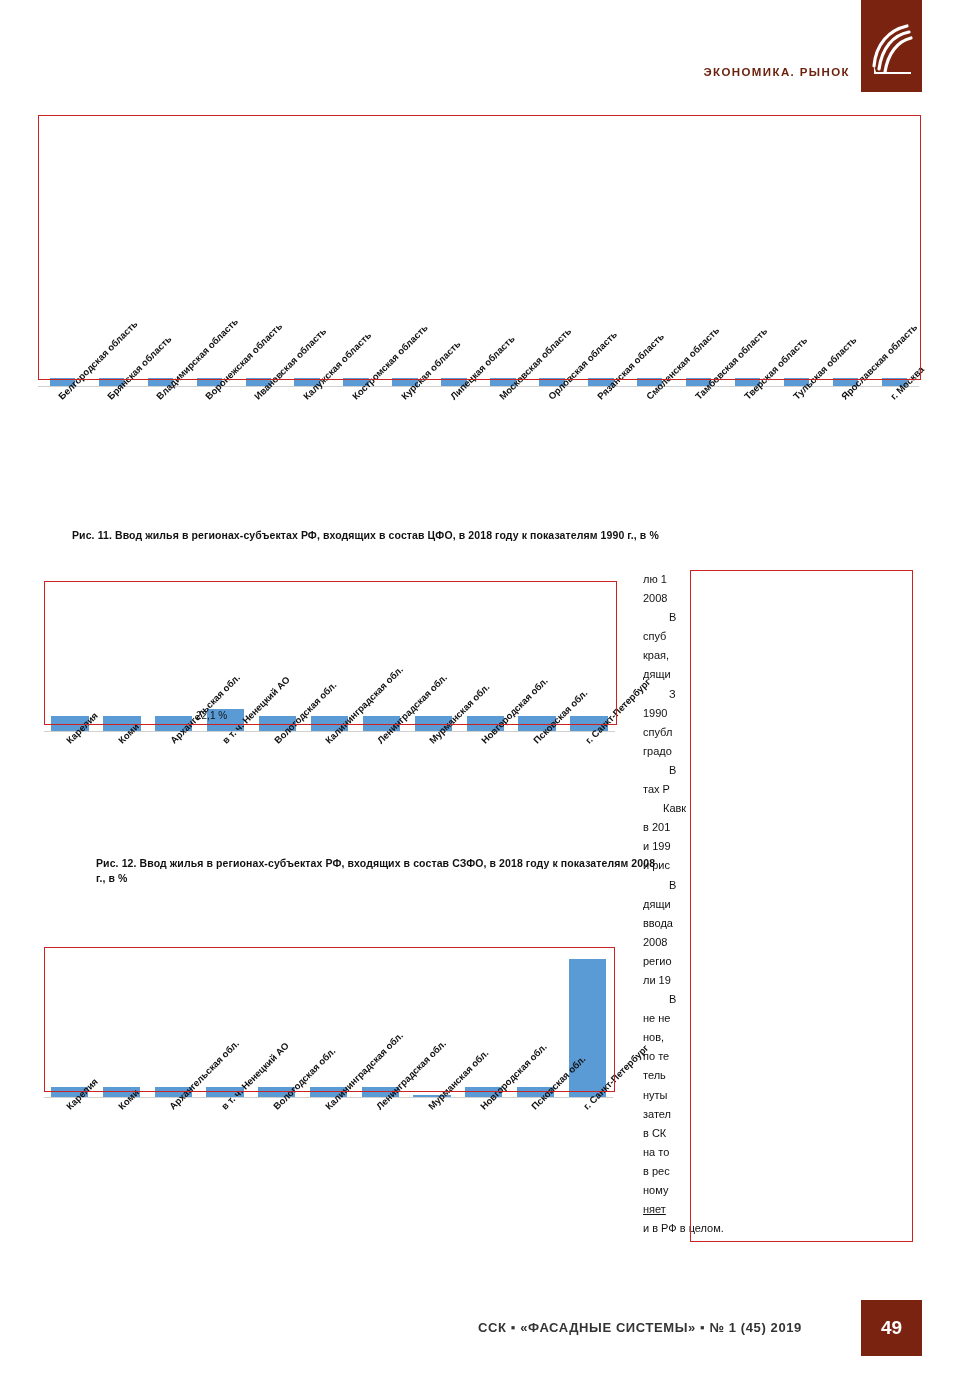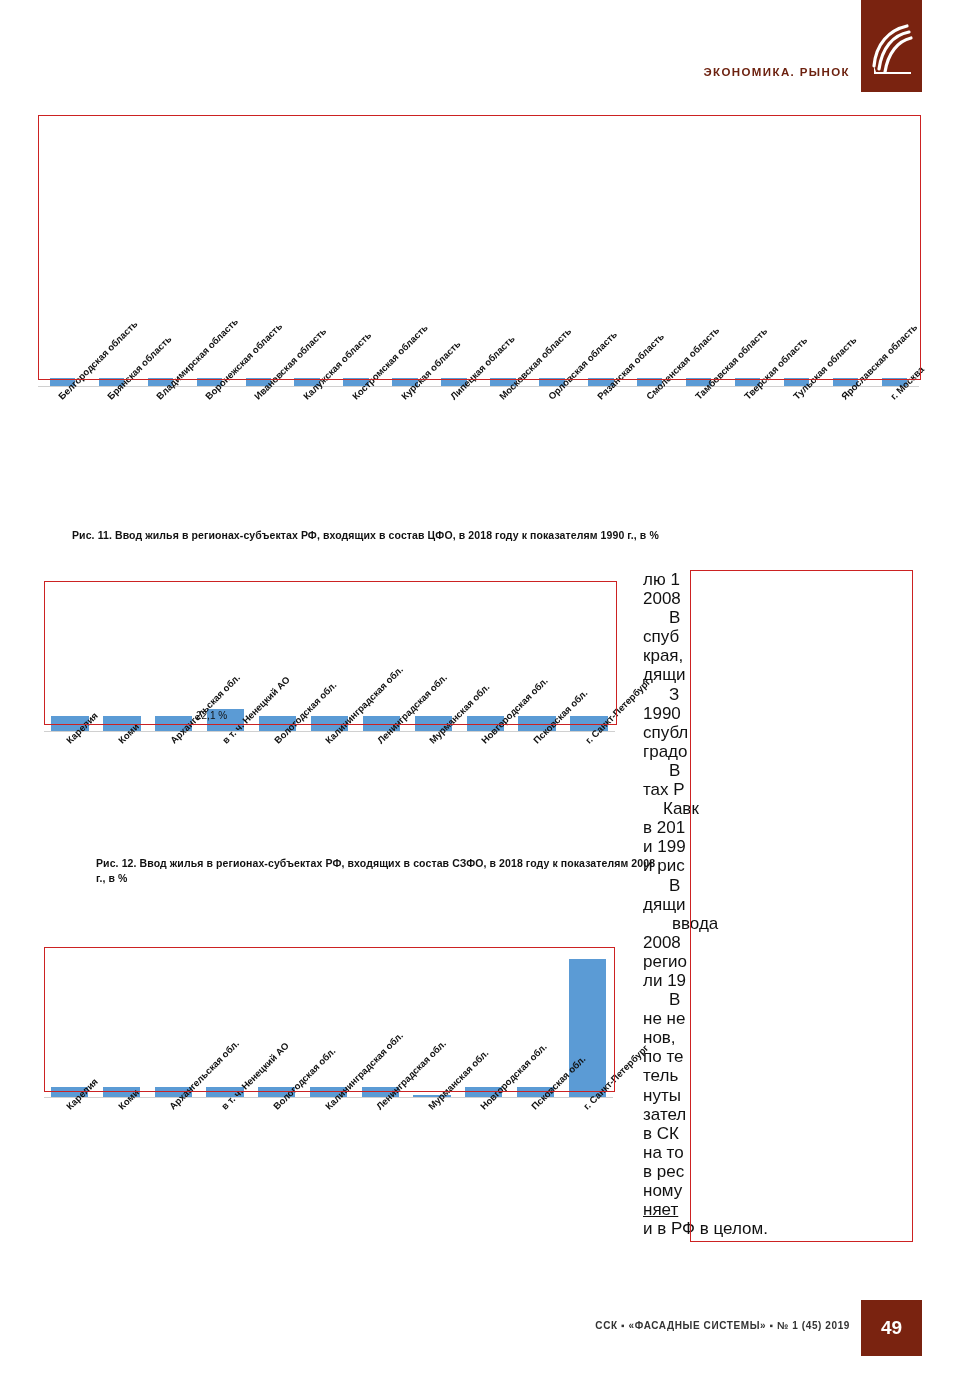--- a/index.html
+++ b/index.html
@@ -72,28 +72,28 @@
     position:absolute;font-size:10.5px;font-weight:bold;color:#111;
     line-height:1.45;letter-spacing:0.1px;
   }
   #caption-1{left:72px;top:528px;width:860px;}
   #caption-2{left:96px;top:856px;width:560px;}
   #caption-3{left:80px;top:1236px;width:560px;}
 
   
   .bodycol{
     position:absolute;left:643px;top:570px;width:275px;
-    font-size:17px;line-height:19.1px;color:#111;
+    font-size:11px;line-height:19.1px;color:#111;
     text-align:justify;
   }
 
   
   .footer-text{
-    position:absolute;left:430px;top:1320px;width:420px;text-align:right;
-    font-size:10px;font-weight:bold;letter-spacing:0.6px;color:#333;
+    position:absolute;left:430px;top:1320px;width:420px;text-align:center;
+    font-size:13px;font-weight:bold;letter-spacing:0.6px;color:#333;
   }
   .footer-page{
     position:absolute;left:861px;top:1300px;width:61px;height:56px;
     background:#7a2310;color:#fff;
     display:flex;align-items:center;justify-content:center;
     font-size:19px;font-weight:bold;
   }
 </style>
 </head>
 <body>
@@ -394,21 +394,21 @@
       <div style="white-space: nowrap; padding-left: 0px;">спубл</div>
       <div style="white-space: nowrap; padding-left: 0px;">градо</div>
       <div style="white-space: nowrap; padding-left: 26px;">В</div>
       <div style="white-space: nowrap; padding-left: 0px;">тах Р</div>
       <div style="white-space: nowrap; padding-left: 0px; margin-left: 20px;">Кавк</div>
       <div style="white-space: nowrap; padding-left: 0px;">в 201</div>
       <div style="white-space: nowrap; padding-left: 0px;">и 199</div>
       <div style="white-space: nowrap; padding-left: 0px;">и рис</div>
       <div style="white-space: nowrap; padding-left: 26px;">В</div>
       <div style="white-space: nowrap; padding-left: 0px;">дящи</div>
-      <div style="white-space: nowrap; padding-left: 0px; margin-left: 29px;">ввода</div>
+      <div style="white-space: nowrap; padding-left: 0px;">ввода</div>
       <div style="white-space: nowrap; padding-left: 0px;">2008</div>
       <div style="white-space: nowrap; padding-left: 0px;">регио</div>
       <div style="white-space: nowrap; padding-left: 0px;">ли 19</div>
       <div style="white-space: nowrap; padding-left: 26px;">В</div>
       <div style="white-space: nowrap; padding-left: 0px;">не не</div>
       <div style="white-space: nowrap; padding-left: 0px;">нов,</div>
       <div style="white-space: nowrap; padding-left: 0px;">по те</div>
       <div style="white-space: nowrap; padding-left: 0px;">тель</div>
       <div style="white-space: nowrap; padding-left: 0px;">нуты</div>
       <div style="white-space: nowrap; padding-left: 0px;">зател</div>

